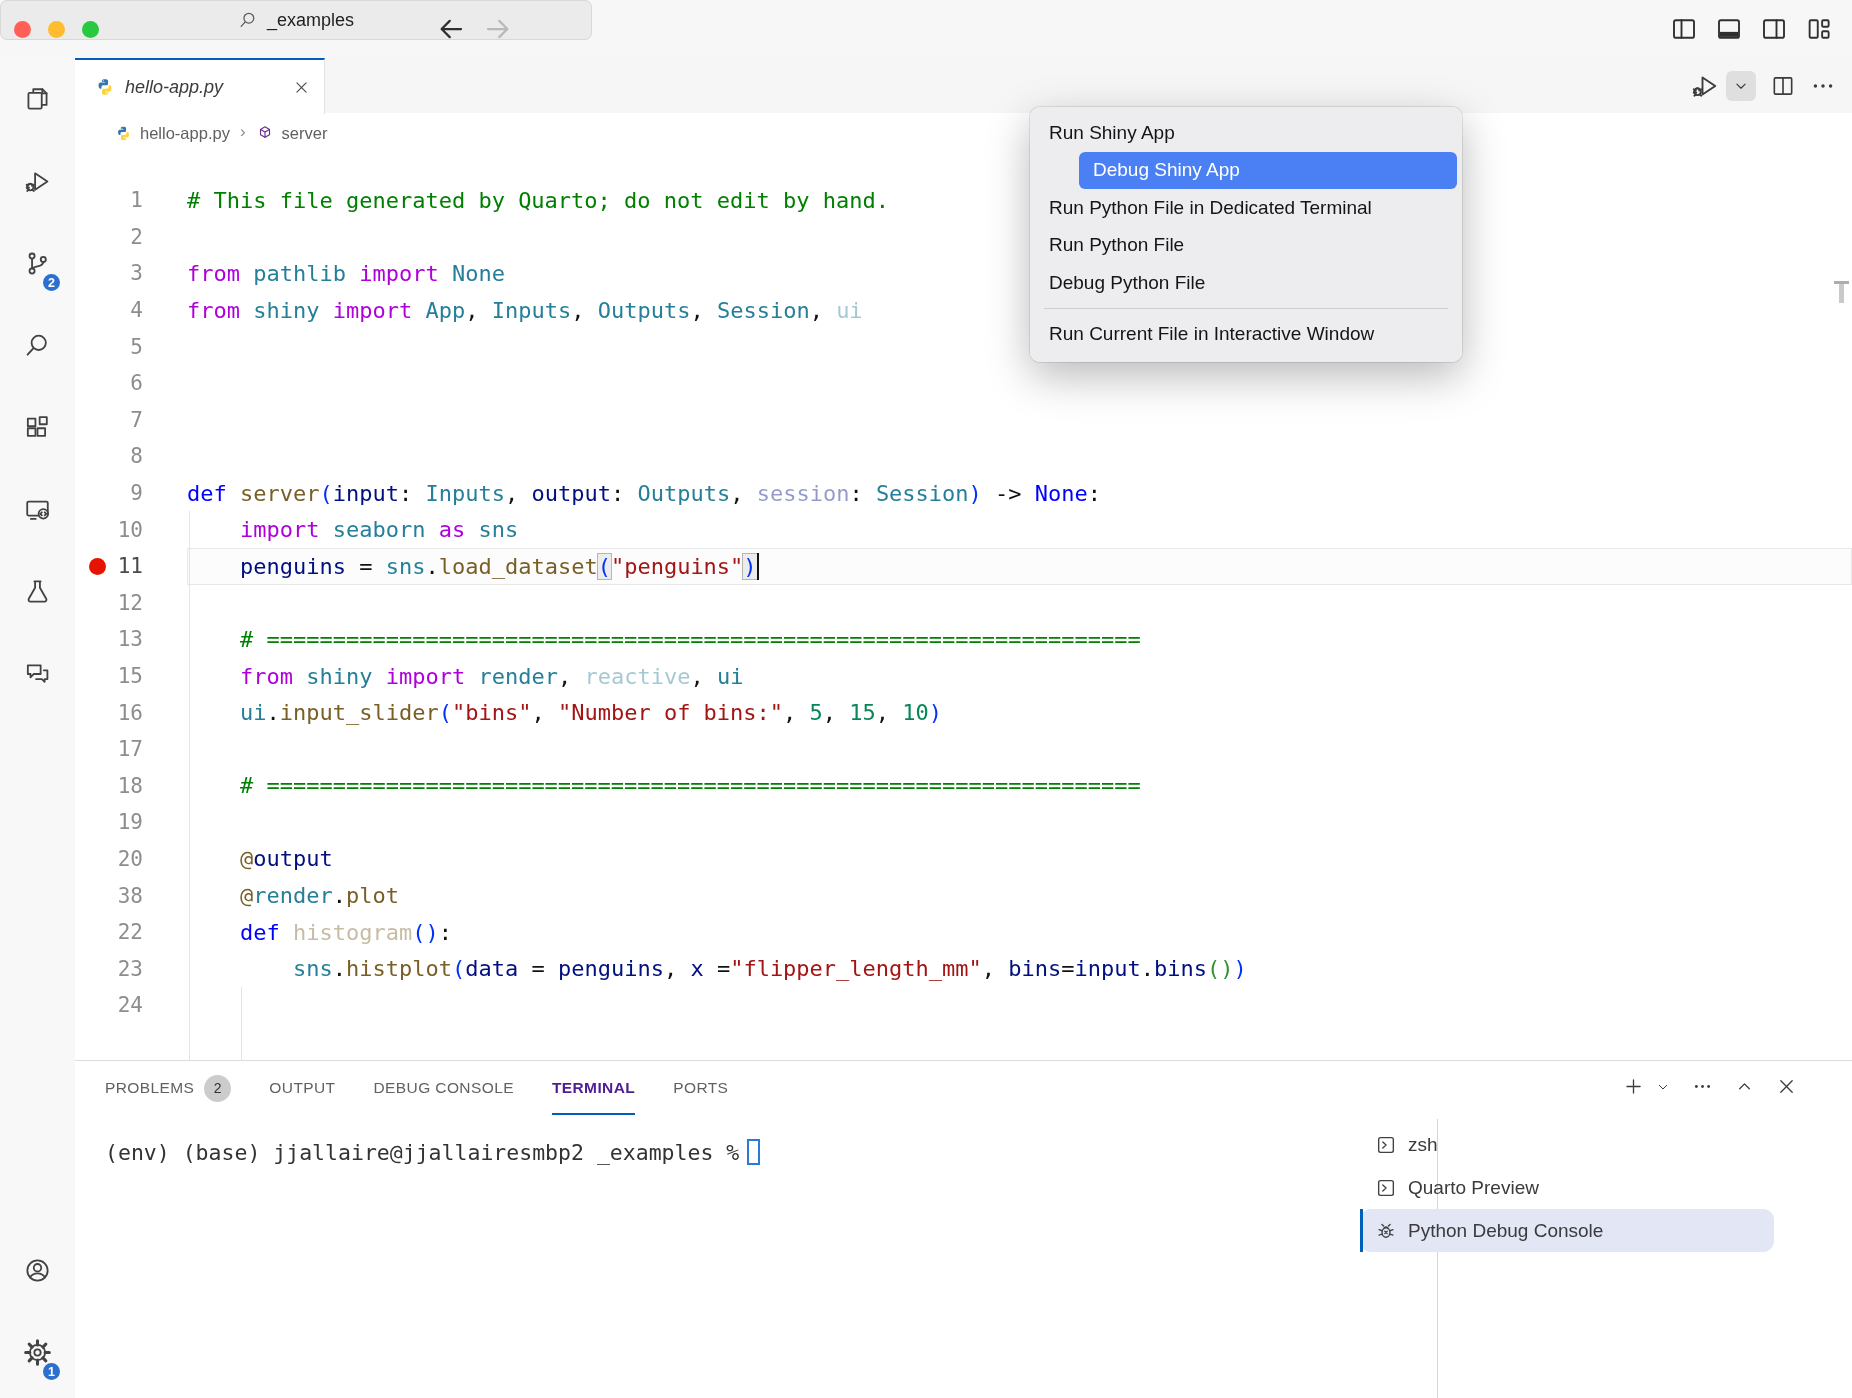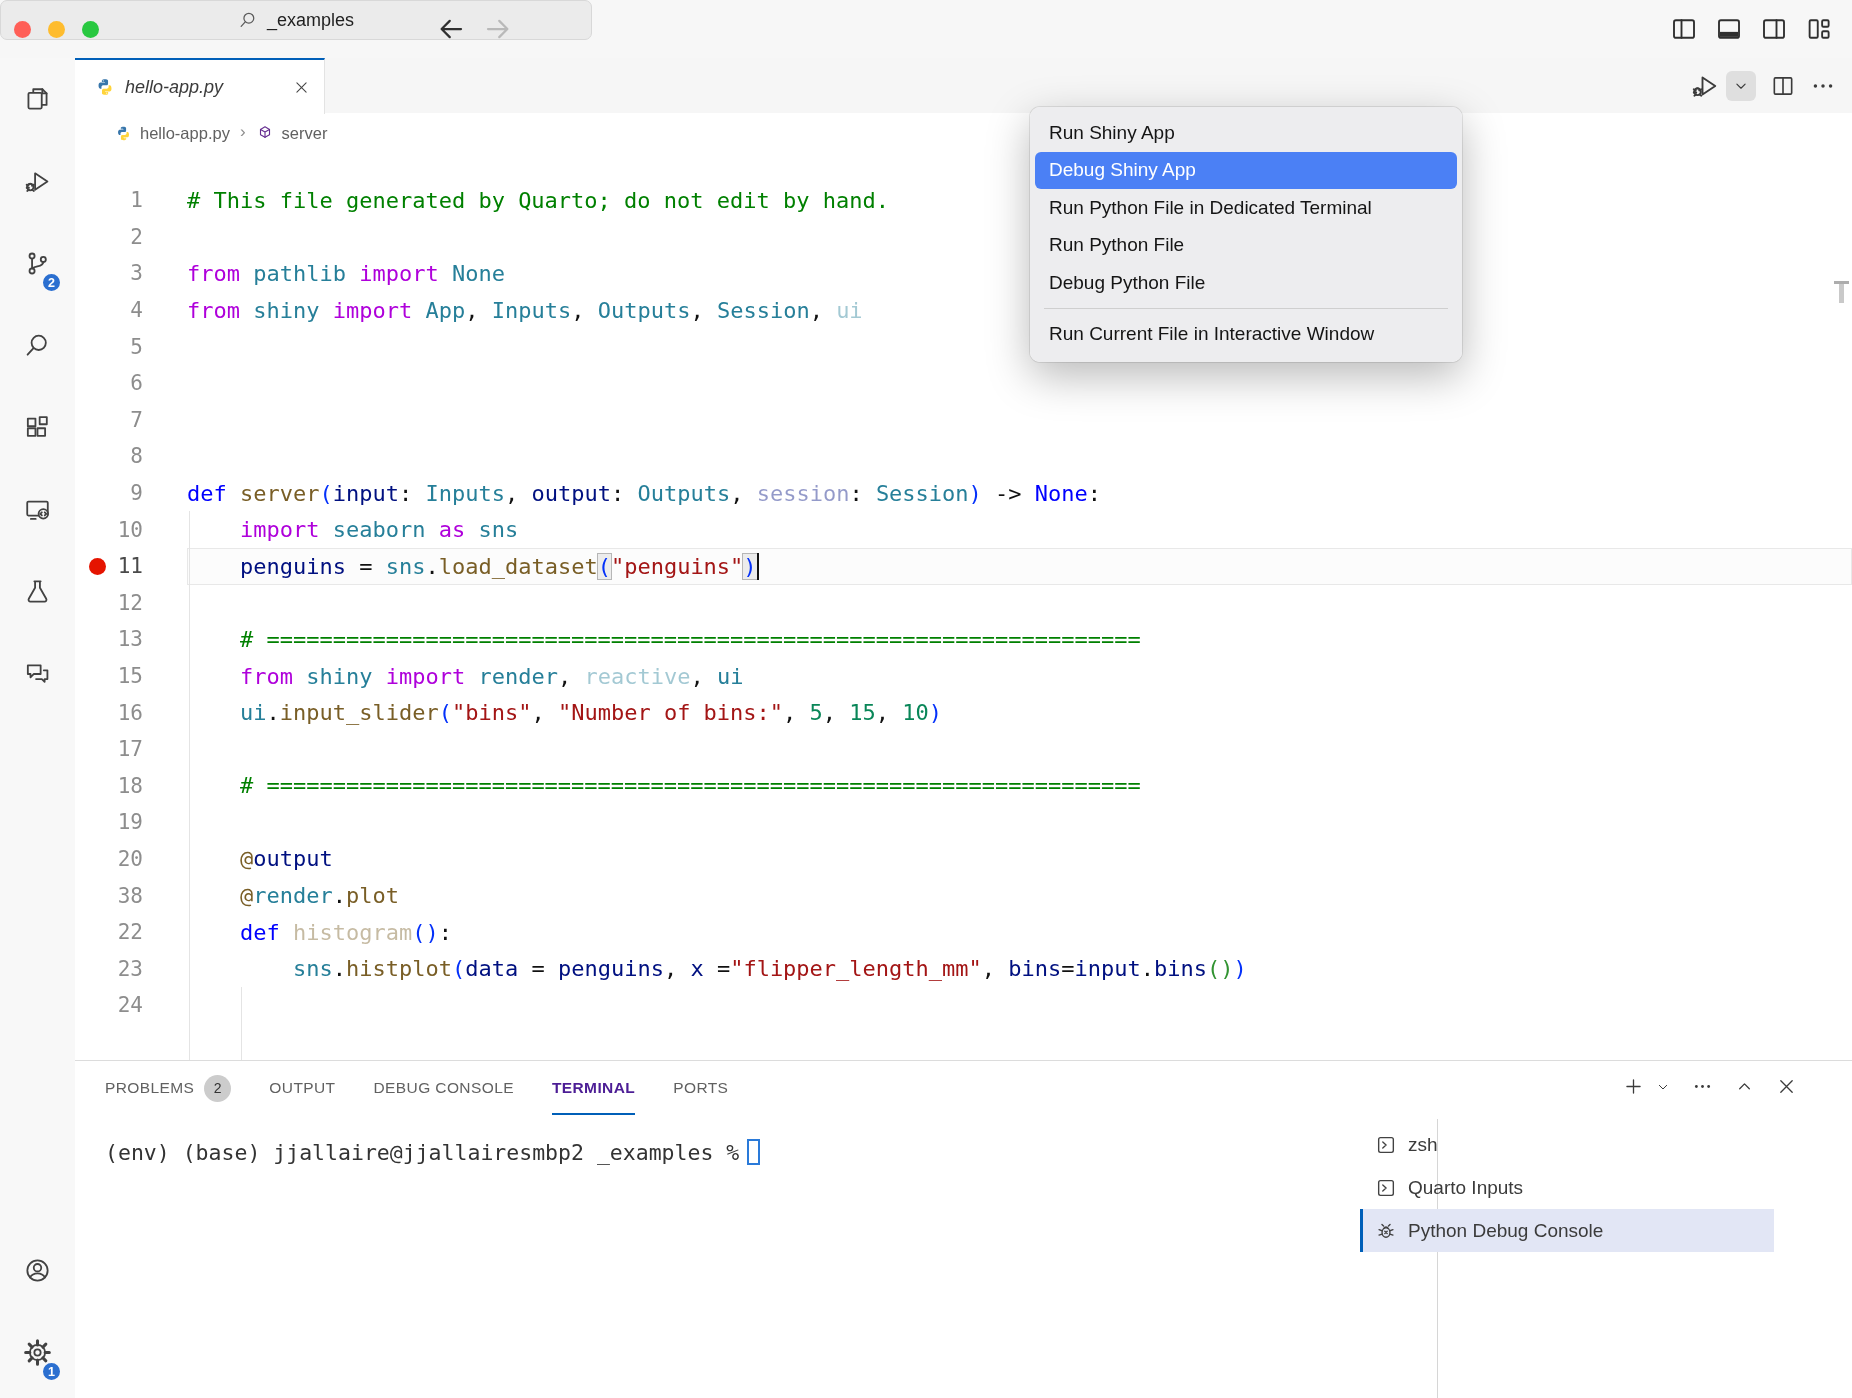--- a/index.html
+++ b/index.html
@@ -66,41 +66,41 @@
   #guide2{left:166px;top:834px;height:74px;}
   #ovr{position:absolute;right:3px;top:128px;width:15px;height:24px;}
   #ovr .h{position:absolute;left:0;top:0;width:15px;height:3px;background:#adadad;}
   #ovr .v{position:absolute;left:5px;top:3px;width:5px;height:19px;background:#c9c9c9;}
 
   
   #runmenu{left:1030px;top:107px;width:432px;background:rgba(237,237,239,.98);border-radius:10px;
      box-shadow:0 0 0 1px rgba(0,0,0,.09),0 14px 44px rgba(0,0,0,.28);padding:7px 5px 9px 5px;z-index:50;box-sizing:border-box;}
   .mitem{height:37.5px;display:flex;align-items:center;padding:0 14px;border-radius:6px;
      font-size:19px;color:#151515;}
-  .mitem.sel{background:var(--menusel);color:#fff;}
+  .mitem.sel{background:var(--menusel);color:#fff;margin-left:44px;}
   .msep{height:1.5px;background:#cfcfcf;margin:6px 9px;}
 
   
   #panel{left:75px;top:1060px;width:1777px;height:338px;background:#fff;border-top:1px solid #dcdcdc;box-sizing:border-box;}
   #ptabs{position:absolute;left:30px;top:0;height:54px;display:flex;align-items:center;gap:38px;}
   .ptab{display:flex;align-items:center;gap:10px;font-size:15.5px;letter-spacing:.4px;color:#616161;
      height:54px;box-sizing:border-box;border-bottom:2.5px solid transparent;padding-top:2px;}
   .ptab.active{color:#4c1d95;border-bottom-color:var(--accent);font-weight:bold;}
   .pbadge{min-width:27px;height:27px;border-radius:14px;background:#ccc;color:#333;font-size:14px;
      display:flex;align-items:center;justify-content:center;padding:0 4px;box-sizing:border-box;}
   #pactions{position:absolute;top:15px;left:1548px;display:flex;gap:21px;color:#3b3b3b;align-items:center;}
   #pactions .pa{display:flex;}
   #pactions .pa.tight{margin-left:-10px;}
   #term-line{position:absolute;left:30px;top:78px;font-family:"DejaVu Sans Mono",monospace;font-size:21.5px;color:#333;display:flex;align-items:center;}
   #term-caret{display:inline-block;width:13px;height:26px;border:2px solid #2a7ad9;box-sizing:border-box;margin-left:8px;}
   #psash{position:absolute;left:1362px;top:58px;bottom:0;width:1px;background:#d6d6d6;}
   #termlist{position:absolute;left:1285px;top:62px;width:414px;}
   .trow{position:relative;height:43px;display:flex;align-items:center;gap:11px;padding-left:15px;
      font-size:19px;color:#3b3b3b;box-sizing:border-box;}
-  .trow.sel{background:#e2e6f5;}
+  .trow.sel{background:#e2e6f5;border-radius:11px;}
   .trow.sel::before{content:"";position:absolute;left:0;top:0;bottom:0;width:3px;background:var(--accent);}
   .ticon{display:flex;color:#424242;}
 </style>
 </head>
 <body>
 
 <div class="app">
 
   <div class="abs" id="titlebar">
     <div class="traffic" id="t-close" style="left: 14px; background: rgb(255, 95, 87);"></div>
@@ -488,21 +488,21 @@
           </span>
           <span>zsh</span>
         </div>
         <div class="trow">
           <span class="ticon">
             <svg width="22" height="22" viewBox="0 0 24 24" fill="none" stroke="currentColor" stroke-width="1.5" stroke-linecap="round" stroke-linejoin="round">
               <rect x="4" y="4" width="16" height="16" rx="2"></rect>
               <path d="M8.5 8.8l3.6 3.2-3.6 3.2"></path>
             </svg>
           </span>
-          <span>Quarto Inputs</span>
+          <span>Quarto Preview</span>
         </div>
         <div class="trow sel">
           <span class="ticon">
             <svg width="22" height="22" viewBox="0 0 24 24" fill="none" stroke="currentColor" stroke-width="1.5" stroke-linecap="round" stroke-linejoin="round">
               <ellipse cx="12" cy="13.6" rx="4.3" ry="5.2"></ellipse>
               <path d="M9.6 9.2a2.6 2.6 0 0 1 4.8 0M9.3 6.6 7.6 4.9M14.7 6.6l1.7-1.7M7.7 11.7 4.4 10.6M7.7 15.4l-3.3 1.1M16.3 11.7l3.3-1.1M16.3 15.4l3.3 1.1M10.7 12.2l2.6 2.6M13.3 12.2l-2.6 2.6"></path>
             </svg>
           </span>
           <span>Python Debug Console</span>
         </div>

